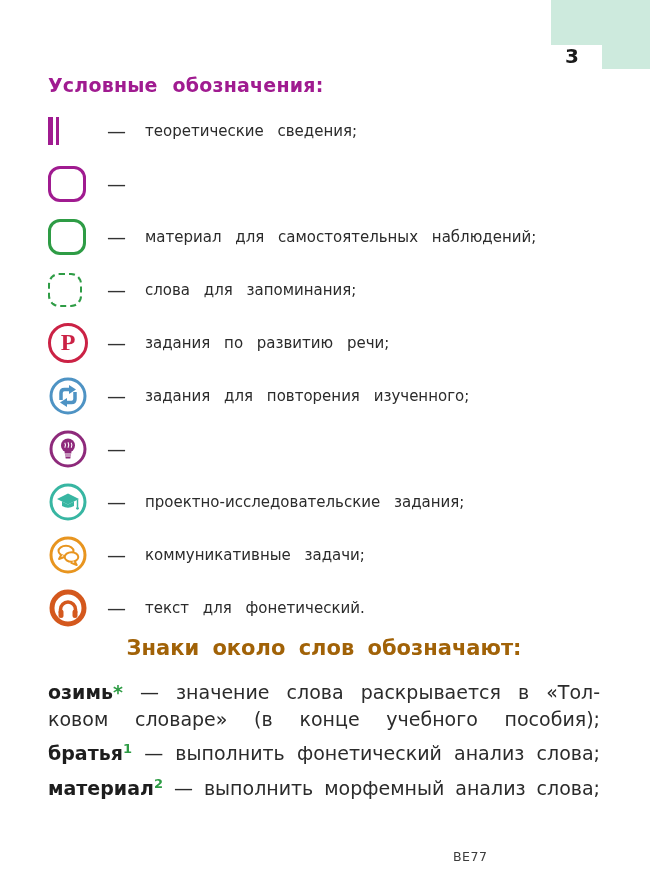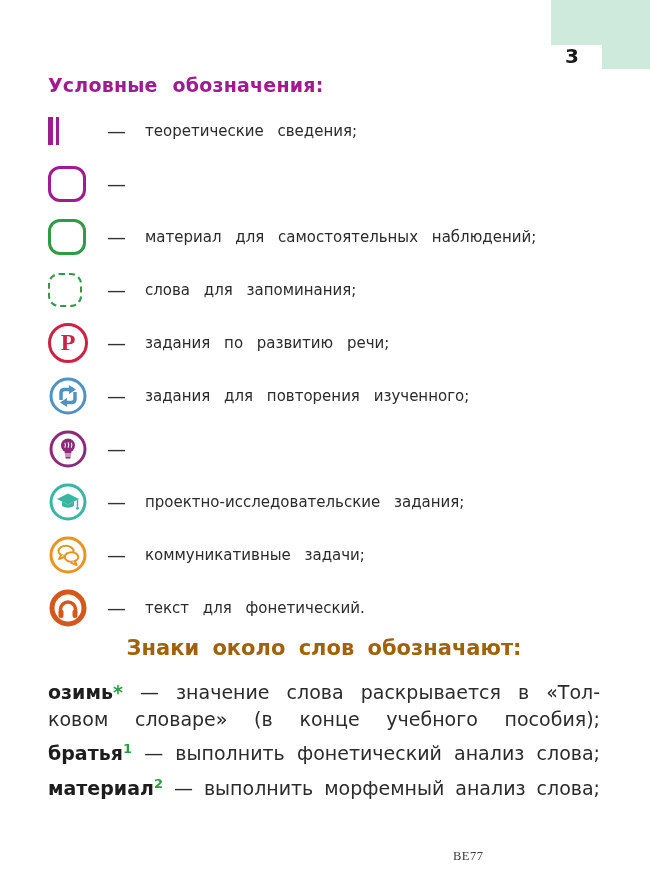--- a/index.html
+++ b/index.html
@@ -118,21 +118,21 @@
   }
   .entry b { color: #1d1d1d; }
   .ast { color: #2e9c45; font-weight: bold; }
   .num-sup {
     color: #2e9c45; font-weight: bold;
     font-size: 13px; vertical-align: super; line-height: 0;
   }
 
   .footer-code {
     position: absolute; left: 453px; top: 849px;
-    font-size: 12.5px; color: #3c3c3c; letter-spacing: 0.5px; font-family: Liberation Serif, serif;
+    font-size: 12.5px; color: #3c3c3c; letter-spacing: 0.5px;
   }
 </style>
 </head>
 <body>
 
 <div class="page">
 
   <div class="corner-a"></div>
   <div class="corner-b"></div>
   <div class="page-number">3</div>

